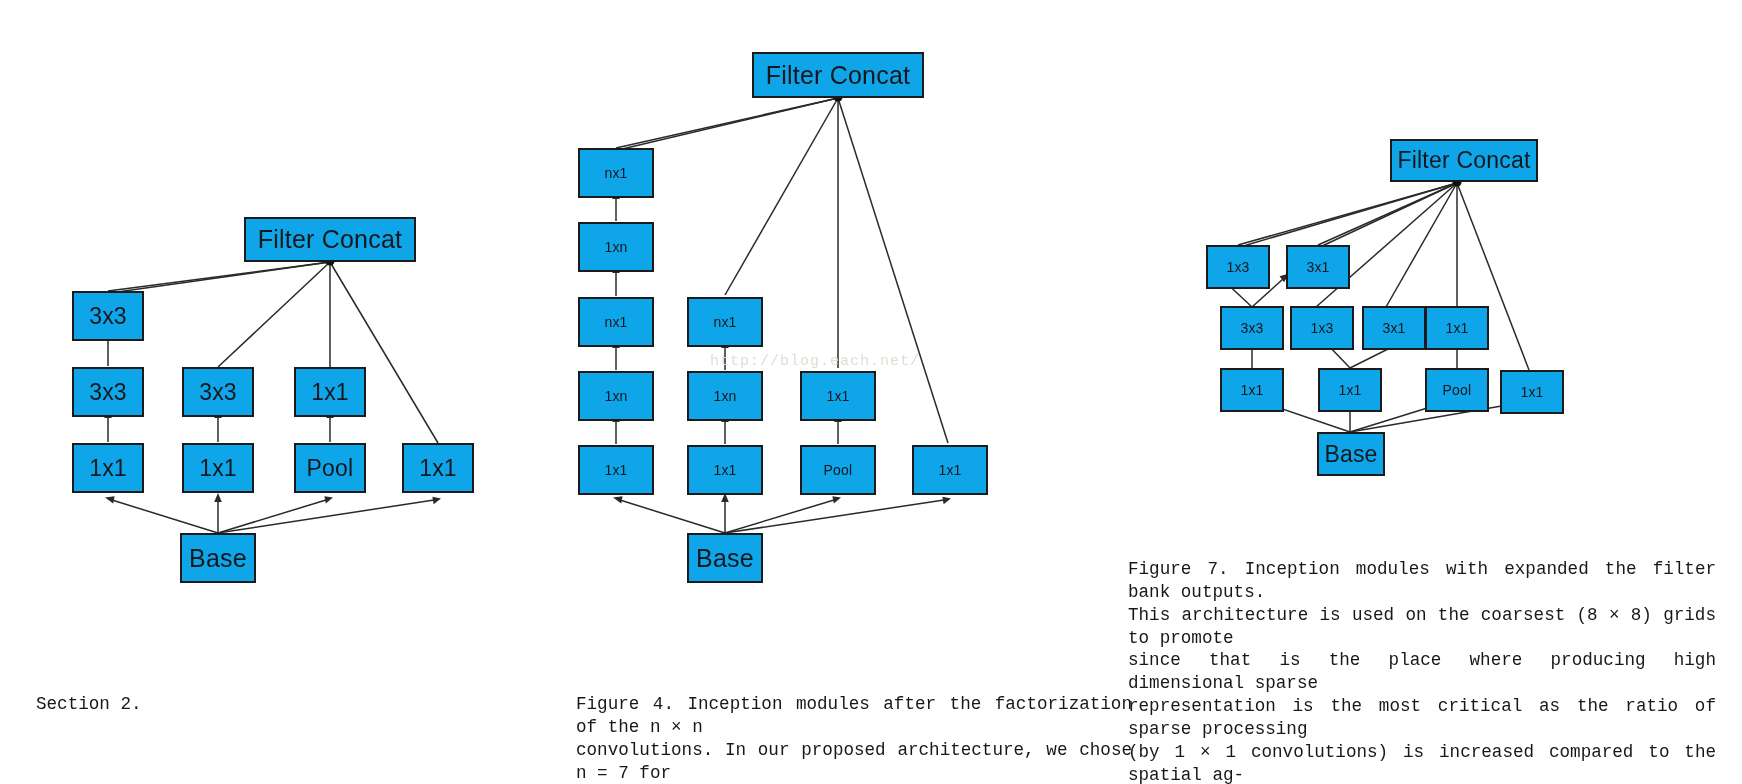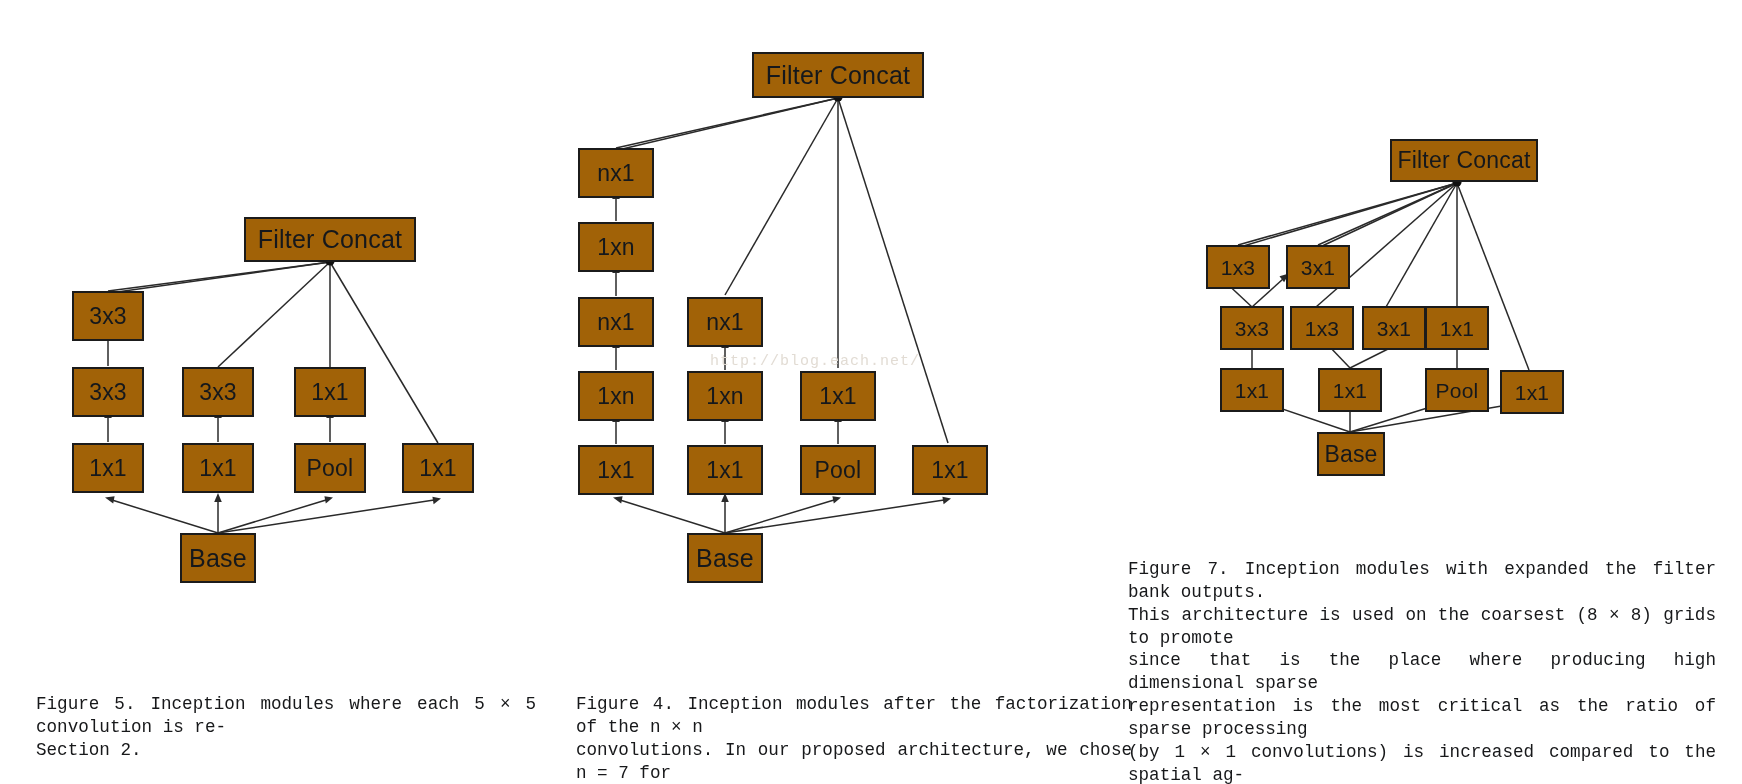--- a/index.html
+++ b/index.html
@@ -19,32 +19,32 @@
     position: absolute;
     inset: 0;
   }
   .figure-panel {
     position: absolute;
   }
   .node-box {
     position: absolute;
     box-sizing: border-box;
     border: 2.2px solid #1b1b1b;
-    background: #a16207;
+    background: #0ea5e9;
     display: flex;
     align-items: center;
     justify-content: center;
     font-family: "Liberation Sans", "DejaVu Sans", sans-serif;
     color: #15181c;
     line-height: 1;
     white-space: nowrap;
     letter-spacing: 0.2px;
   }
-  .node-box.sz-s  { font-size: 21px; }
-  .node-box.sz-m  { font-size: 23px; }
+  .node-box.sz-s  { font-size: 14px; }
+  .node-box.sz-m  { font-size: 14px; }
   .node-box.sz-l  { font-size: 23px; }
   .node-box.sz-xl { font-size: 25px; }
 
   .caption {
     position: absolute;
     font-family: Liberation Mono, monospace;
     font-size: 17.6px;
     line-height: 1.30;
     color: #17181a;
     text-align: justify;
@@ -118,21 +118,20 @@
     <div class="node-box sz-l" style="left:182px; top:443px; width:72px; height:50px;">1x1</div>
 
     <div class="node-box sz-l" style="left:294px; top:367px; width:72px; height:50px;">1x1</div>
     <div class="node-box sz-l" style="left:294px; top:443px; width:72px; height:50px;">Pool</div>
 
     <div class="node-box sz-l" style="left:402px; top:443px; width:72px; height:50px;">1x1</div>
 
     <div class="node-box sz-xl" style="left:180px; top:533px; width:76px; height:50px;">Base</div>
 
     <div class="caption" style="left:36px; top:693px; width:500px;">
-      <div>Figure 5. Inception modules where each 5 × 5 convolution is re-</div>
       <div>Section 2.</div>
     </div>
   </div>
 
   <div class="figure-panel" style="left:560px; top:0px; width:580px; height:784px;">
 
     <svg class="edges" width="580" height="660">
 
       <line x1="278" y1="98" x2="56" y2="148"></line>
       <line x1="278" y1="98" x2="58" y2="150"></line>

